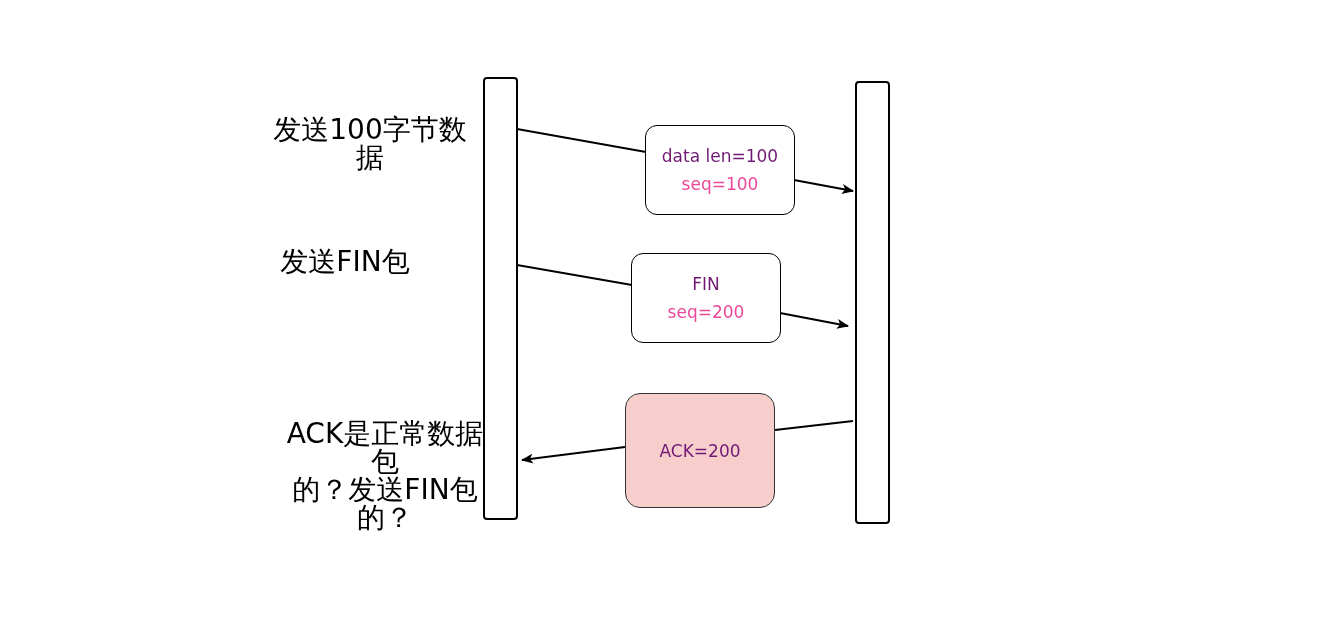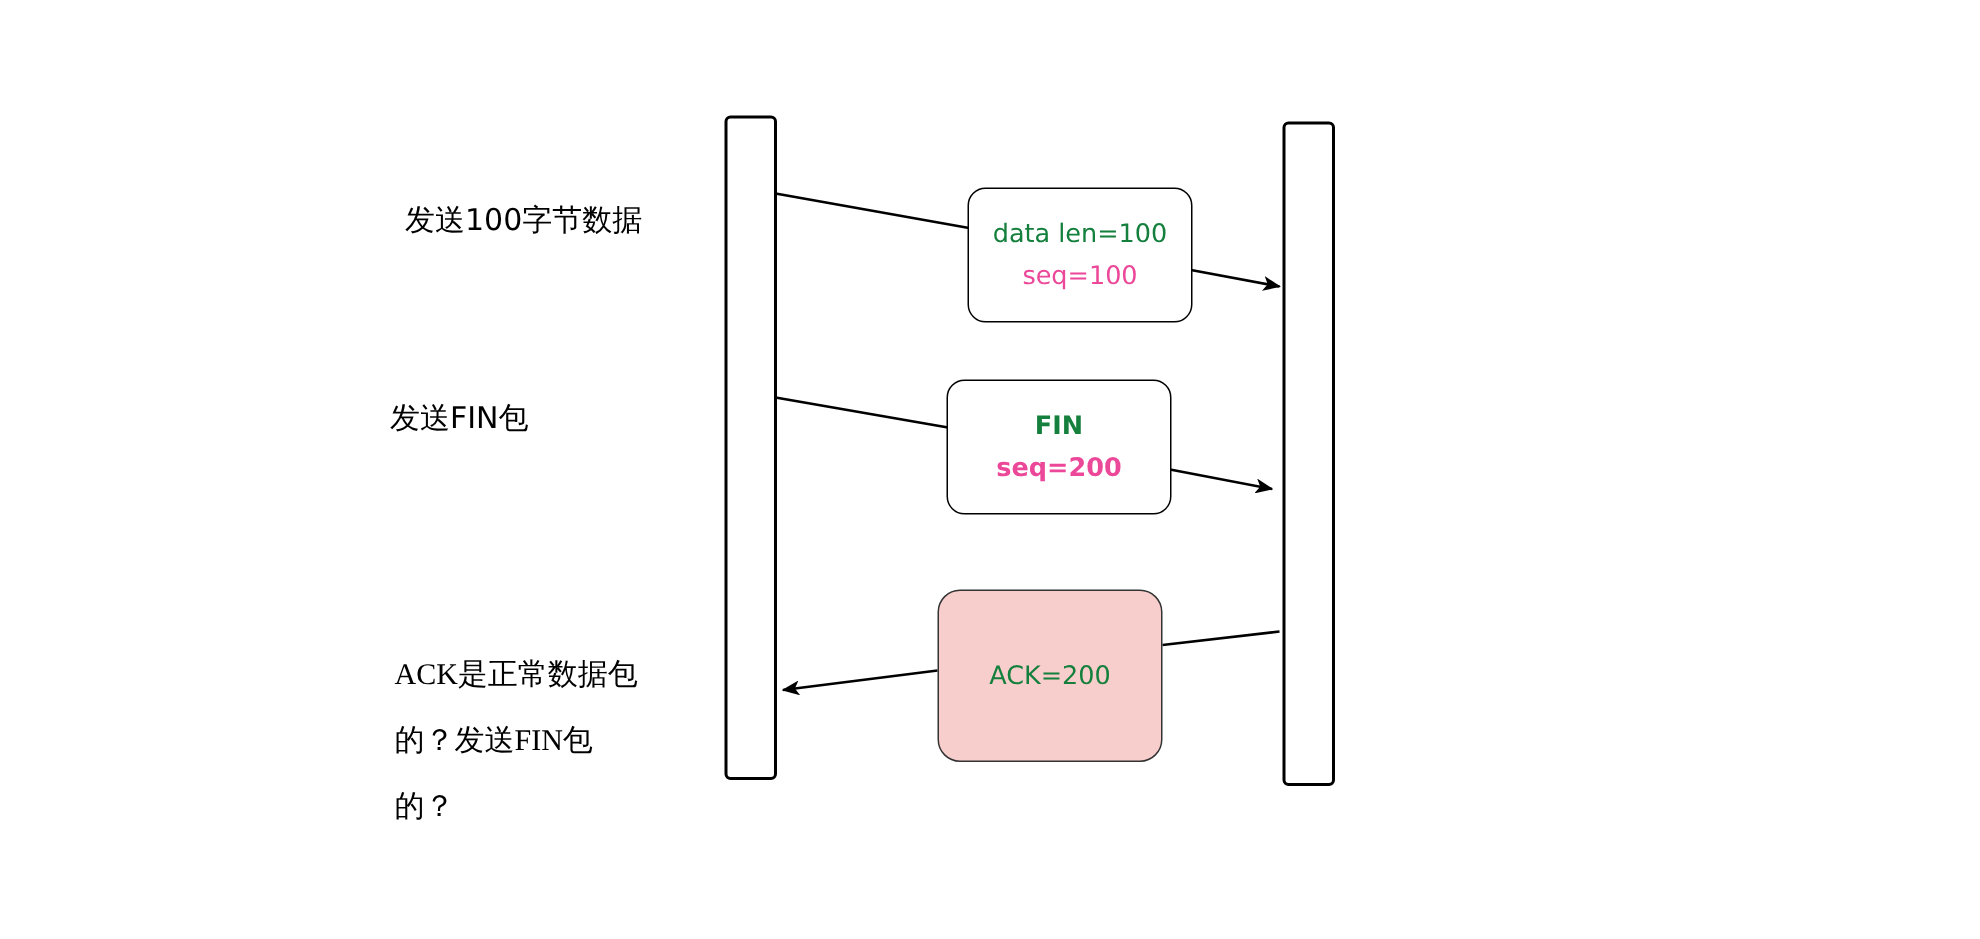--- a/index.html
+++ b/index.html
@@ -1,23 +1,23 @@
 <!DOCTYPE html>
 <html><head>
 <meta charset="utf-8">
 <style>
   html, body { margin: 0; padding: 0; background: #ffffff; }
   body { width: 1320px; height: 626px; position: relative; overflow: hidden;
          font-family: "DejaVu Sans", sans-serif; }
   .lifeline { position: absolute; background: #fff; border: 2px solid #000; border-radius: 4px; box-sizing: border-box; }
-  .label { position: absolute; font-size: 20px; color: #000; line-height: 28px; margin-top: 16px; }
+  .label { position: absolute; font-size: 28px; color: #000; text-align: center; line-height: 28px; }
   .msgbox { position: absolute; border: 1.5px solid #000; border-radius: 12px; background: #fff;
             box-sizing: border-box; display: flex; flex-direction: column; align-items: center; justify-content: center;
             font-size: 17px; line-height: 28px; }
-  .msgbox .blue { color: #15803d; }
+  .msgbox .blue { color: #701a75; }
   .msgbox .black { color: #ec4899; }
   .msgbox.ack { background: #f8cecc; border-color: #333; }
   svg.lines { position: absolute; left: 0; top: 0; }
 </style>
 </head>
 <body>
 
 <svg class="lines" width="1320" height="626">
   <defs>
     <marker id="arrow" markerWidth="12" markerHeight="10" refX="11" refY="5" orient="auto" markerUnits="userSpaceOnUse">
@@ -34,31 +34,31 @@
   <line x1="853" y1="421" x2="775" y2="430" stroke="#000" stroke-width="1.8"></line>
   <line x1="625" y1="447" x2="522" y2="460" stroke="#000" stroke-width="1.8" marker-end="url(#arrow)"></line>
 </svg>
 
 <div class="lifeline" style="left:483px; top:77px; width:35px; height:443px;"></div>
 <div class="lifeline" style="left:855px; top:81px; width:35px; height:443px;"></div>
 
 <div class="label" style="left:270px; top:116px; width:200px;">发送100字节数据</div>
 <div class="label" style="left:260px; top:248px; width:170px;">发送FIN包</div>
 
-<div style="position:absolute; left:263px; top:420px; width:210px;font-family:Liberation Serif, serif;">
+<div style="position:absolute; left:280px; top:420px; width:210px;">
   <div class="label" style="position:static;">ACK是正常数据包</div>
   <div class="label" style="position:static;">的？发送FIN包</div>
   <div class="label" style="position:static;">的？</div>
 </div>
 
 <div class="msgbox" style="left:645px; top:125px; width:150px; height:90px;">
   <span class="blue">data len=100</span>
   <span class="black">seq=100</span>
 </div>
 
-<div class="msgbox" style="left:631px; top:253px; width:150px; height:90px;font-weight:bold;">
+<div class="msgbox" style="left:631px; top:253px; width:150px; height:90px;">
   <span class="blue">FIN</span>
   <span class="black">seq=200</span>
 </div>
 
 <div class="msgbox ack" style="left:625px; top:393px; width:150px; height:115px;border-radius:15px;">
   <span class="blue">ACK=200</span>
 </div>
 
 </body></html>

